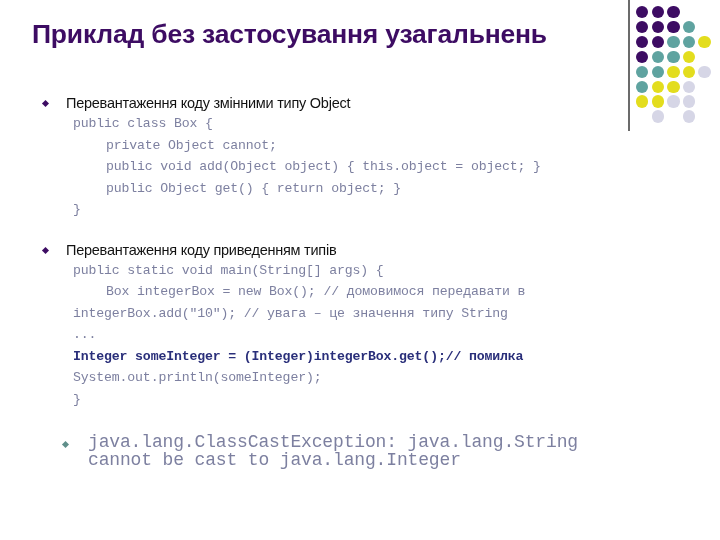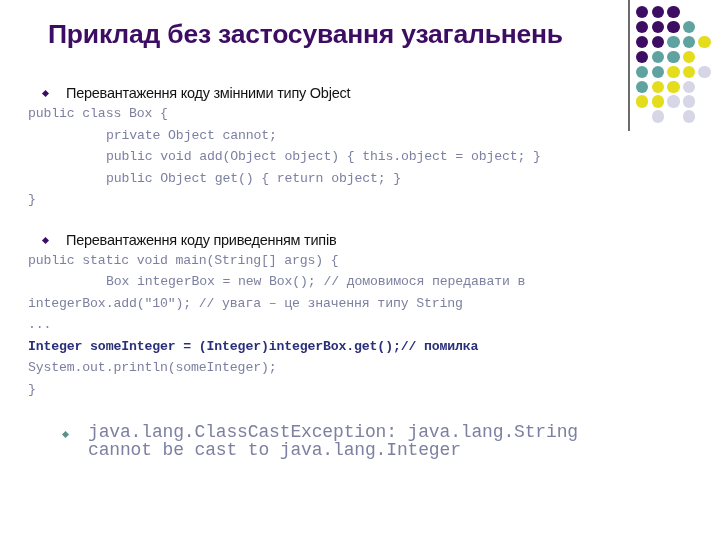--- a/index.html
+++ b/index.html
@@ -42,28 +42,27 @@
     position: absolute;
     left: 32px;
     top: 19px;
     width: 580px;
     font-size: 26.5px;
     font-weight: bold;
     color: #3d0c63;
     letter-spacing: -0.2px;
     line-height: 1.15;
     white-space: nowrap;
-    margin-left: 16px;
   }
 
   
   #content {
     position: absolute;
     left: 0;
-    top: 84px;
+    top: 94px;
     width: 580px;
   }
 
   .block { position: relative; }
 
   .bullet-row {
     position: relative;
     padding-left: 66px;
     min-height: 19px;
   }
@@ -89,21 +88,21 @@
     font-size: 13.2px;
     line-height: 21.5px;
     color: #7d80a0;
     white-space: pre;
     letter-spacing: -0.15px;
   }
   .code-line.bold {
     font-weight: bold;
     color: #2a2f7a;
   }
-  .ind0 { padding-left: 28px; }
+  .ind0 { padding-left: 73px; }
   .ind1 { padding-left: 106px; }
   .spacer-md { height: 20px; }
   .spacer-lg { height: 24px; }
 
   
   .subbullet-row {
     position: relative;
     padding-left: 88px;
   }
   .subbullet-marker {

